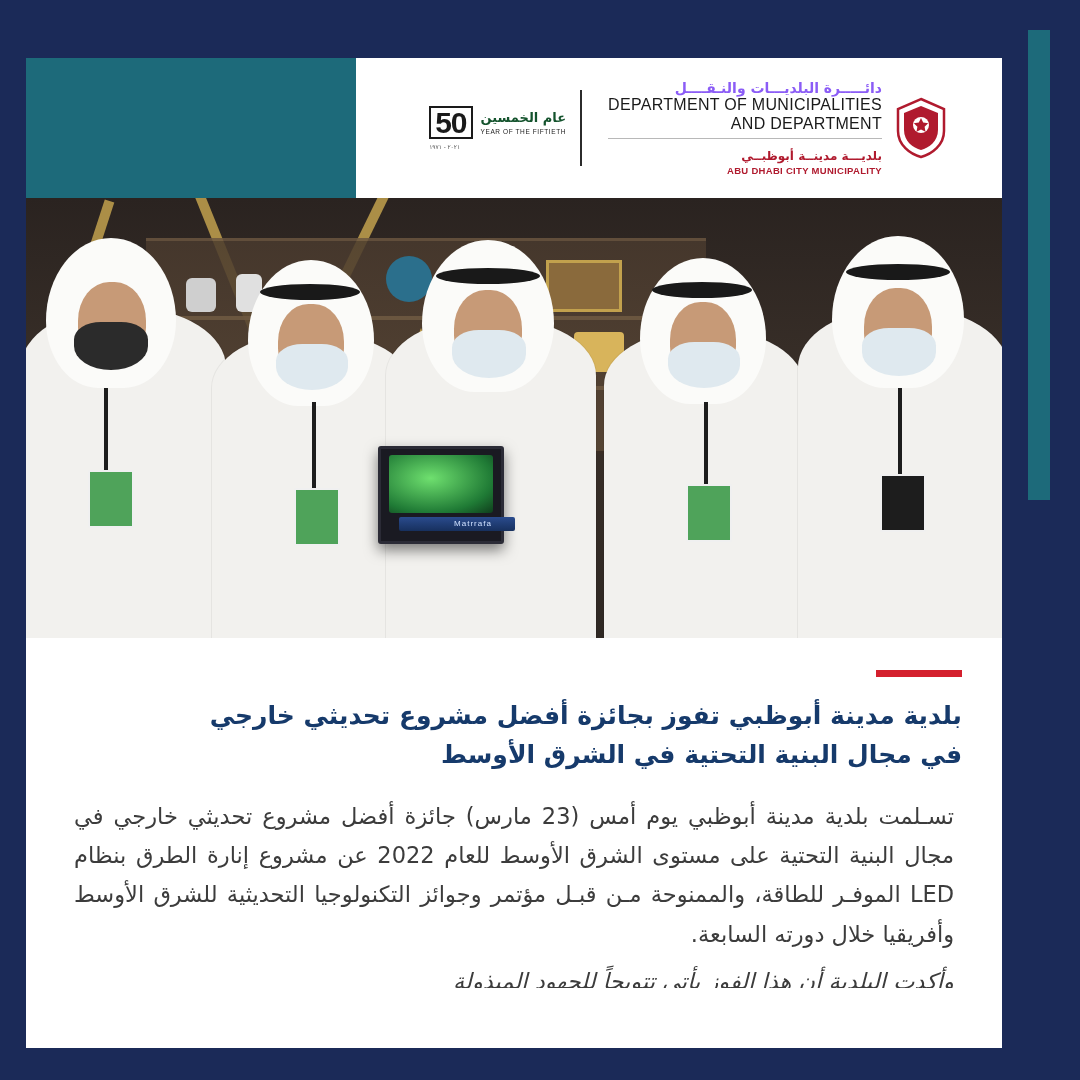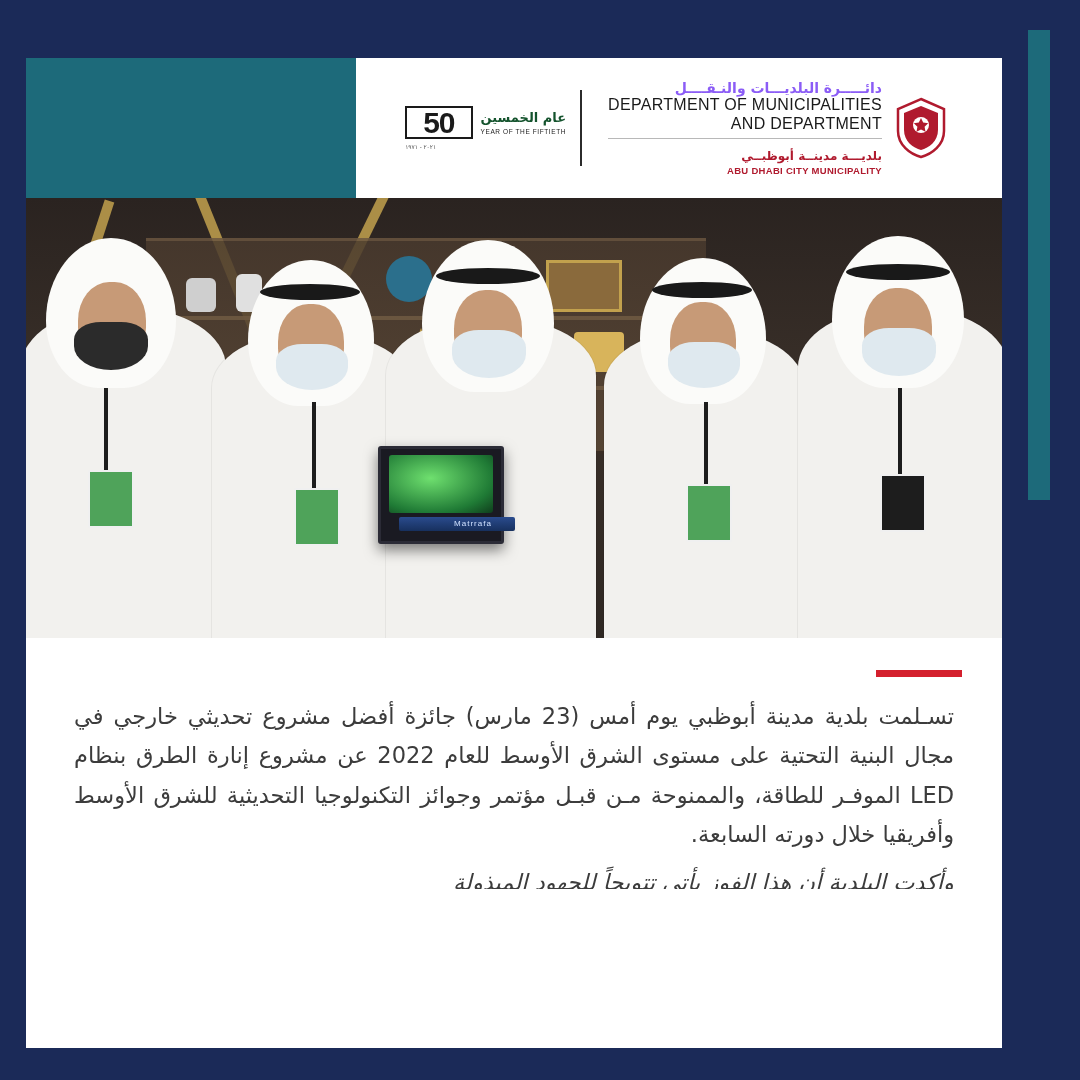--- a/index.html
+++ b/index.html
@@ -72,21 +72,21 @@
   .logo50-num {
     font-family: "Liberation Sans", sans-serif;
     font-weight: bold;
     font-size: 30px;
     line-height: 0.85;
     color: #1a1a1a;
     letter-spacing: -1px;
     display: flex;
     flex-direction: column;
     border: 2px solid #1a1a1a;
-    padding: 2px 16px;
+    padding: 2px 4px;
   }
   .logo50-ar {
     font-size: 13px;
     color: #14532d;
     font-weight: bold;
     direction: rtl;
   }
   .logo50-en {
     font-family: "Liberation Sans", sans-serif;
     font-size: 6.5px;
@@ -408,20 +408,24 @@
       </div>
 
       <div class="award-box">
         <div class="award-plaque"></div>
         <div class="award-label">Matrrafa</div>
       </div>
     </div>
 
     <div class="textblock">
       <div class="red-rule"></div>
+      <h1 class="headline">
+        <span>بلدية مدينة أبوظبي تفوز بجائزة أفضل مشروع تحديثي خارجي</span><br>
+        <span>في مجال البنية التحتية في الشرق الأوسط</span>
+      </h1>
       <p class="body">تسـلمت بلدية مدينة أبوظبي يوم أمس (23 مارس) جائزة أفضل مشروع تحديثي خارجي في مجال البنية التحتية على مستوى الشرق الأوسط للعام 2022 عن مشروع إنارة الطرق بنظام LED الموفـر للطاقة، والممنوحة مـن قبـل مؤتمر وجوائز التكنولوجيا التحديثية للشرق الأوسط وأفريقيا خلال دورته السابعة.</p>
       <p class="body">
         <span class="clipped">وأكدت البلدية أن هذا الفوز يأتي تتويجاً للجهود المبذولة</span>
       </p>
     </div>
 
   </div>
 </div>
 
 </body></html>

